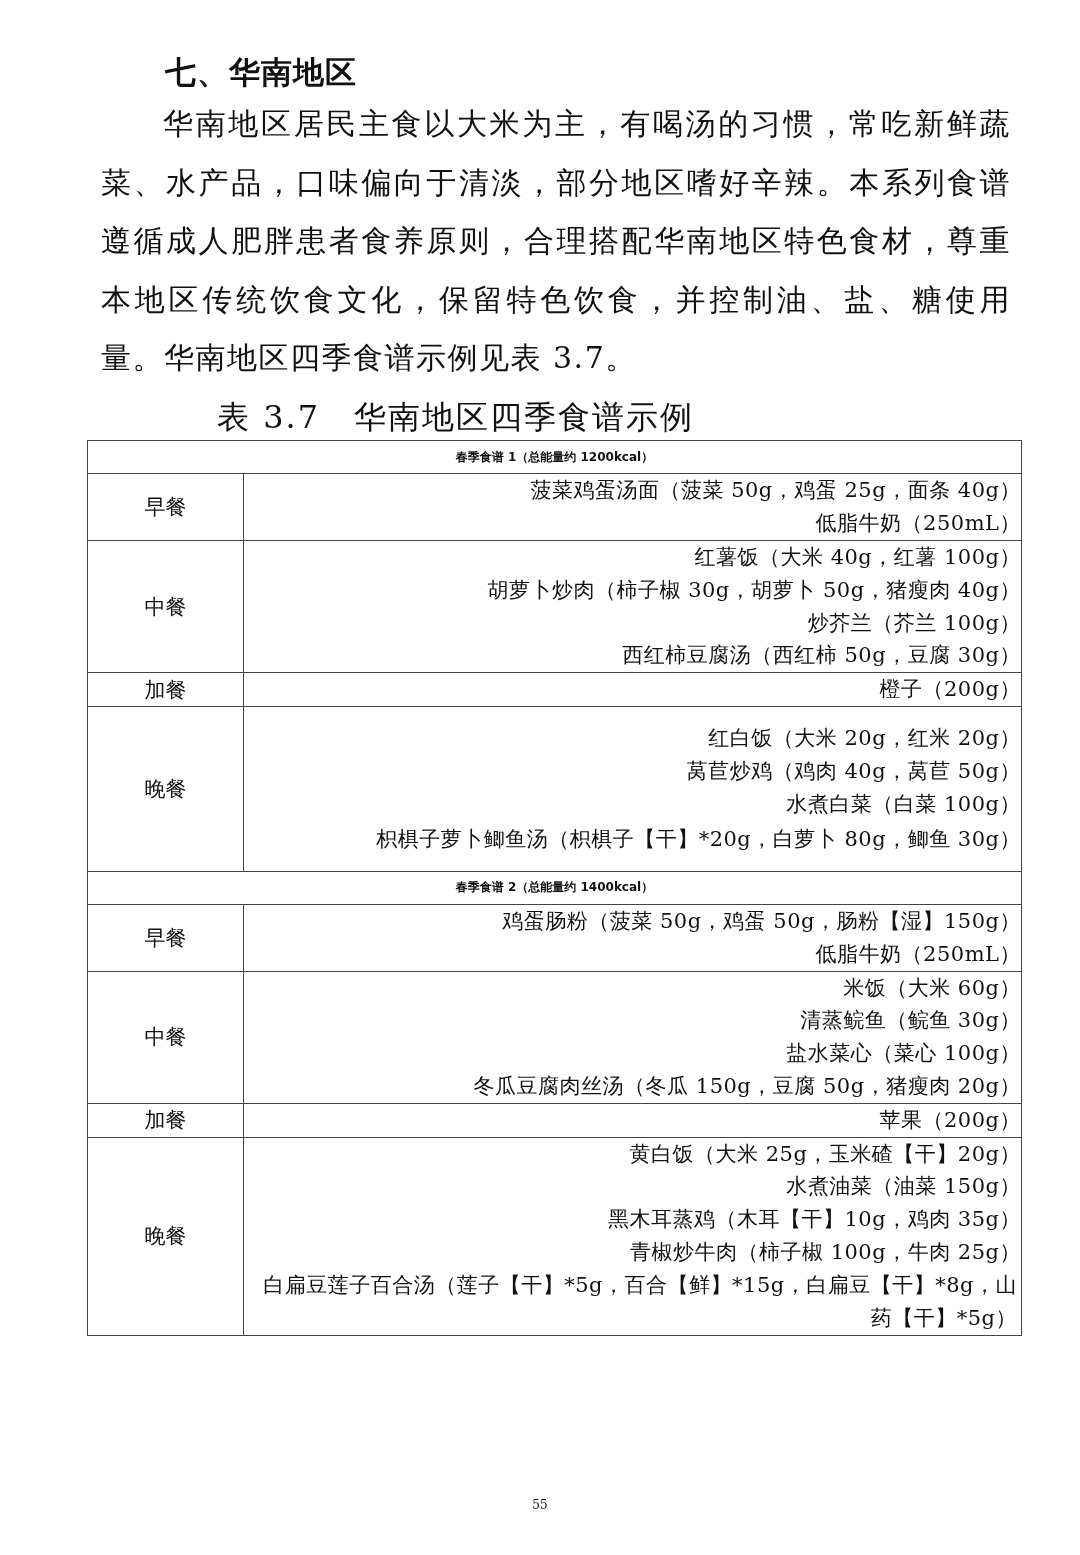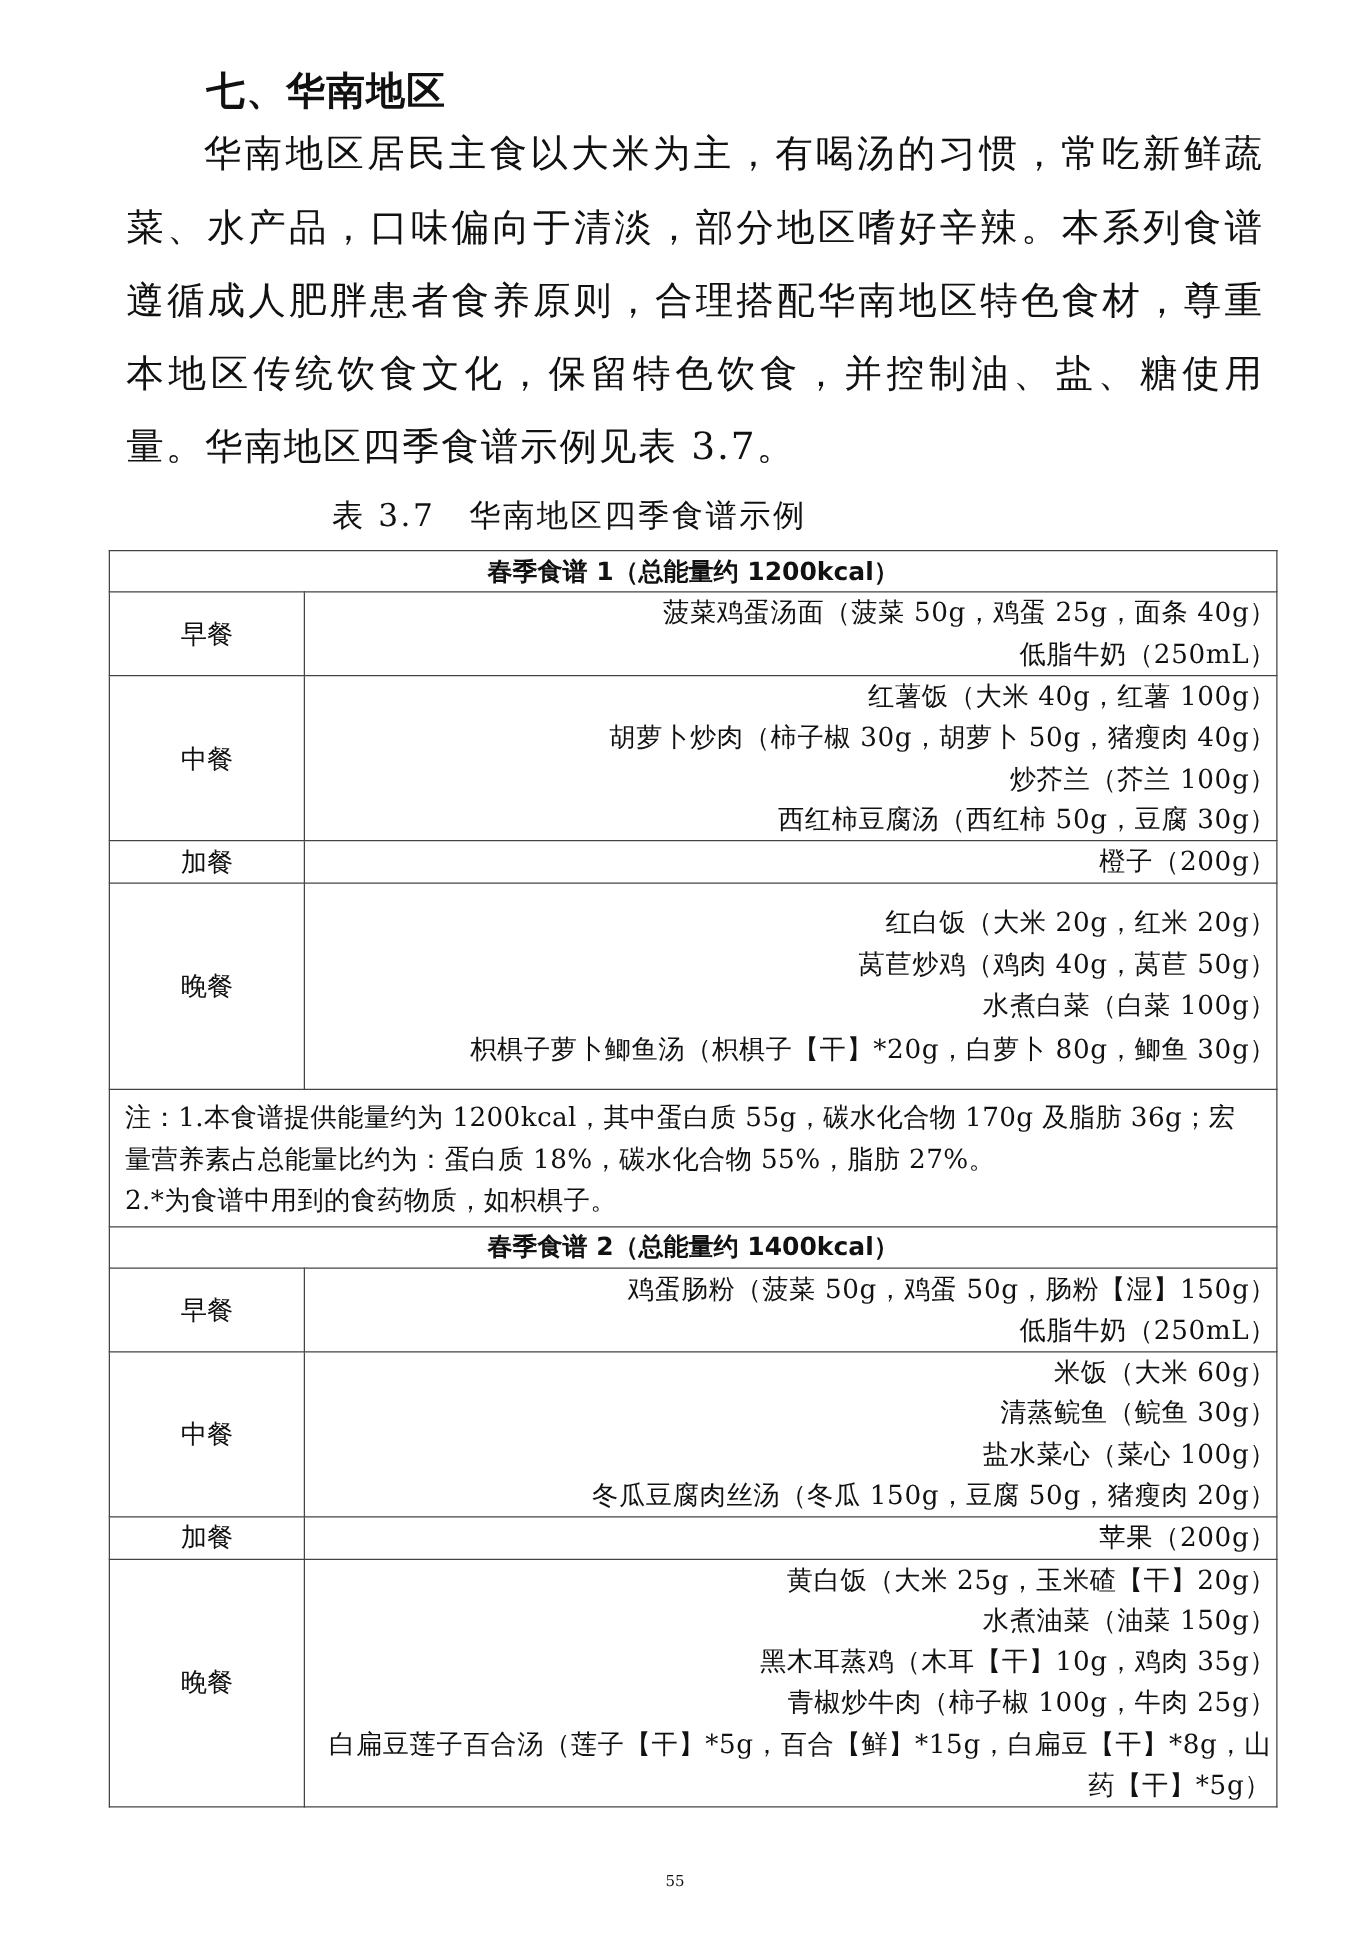--- a/index.html
+++ b/index.html
@@ -13,32 +13,32 @@
       font-family: "DejaVu Sans", "Liberation Sans", sans-serif;
       font-weight: bold; font-size: 31px; letter-spacing: 1px;
     }
     .para {
       position: absolute; left: 101px; top: 95px; width: 910px;
       font-size: 30px; line-height: 58.5px; letter-spacing: 1.5px;
       text-align: justify; text-indent: 62px;
     }
     .table-caption {
       position: absolute; left: 0; width: 911px; top: 396px;
-      text-align: center; font-size: 25px; letter-spacing: 2px;
+      text-align: center; font-size: 32px; letter-spacing: 2px;
     }
     table.menu {
       position: absolute; left: 87px; top: 440px; width: 935px;
       border-collapse: collapse; font-size: 21px;
     }
     table.menu td {
       border: 1.5px solid #444; padding: 0; vertical-align: middle;
     }
     td.plan-title {
       text-align: center; font-weight: bold; height: 32px;
-      font-family: "DejaVu Sans", "Liberation Sans", sans-serif; font-size: 20px;
+      font-family: "DejaVu Sans", "Liberation Sans", sans-serif; font-size: 12px;
     }
     td.meal { width: 155px; text-align: center; }
     td.items { padding-left: 12px !important; text-align: right; }
     .item-line { line-height: 32.8px; letter-spacing: 0.5px; white-space: nowrap; }
     .item-line.gap { margin-top: 2px; }
     .item-line.wrap { white-space: normal; padding-right: 4px; }
     td.note { padding: 6px 12px 4px 12px !important; line-height: 33px; letter-spacing: 0.3px; }
     .page-number {
       position: absolute; left: 0; width: 1080px; top: 1498px;
       text-align: center; font-size: 12px;
@@ -81,26 +81,20 @@
     </tr>
     <tr style="height:165px">
       <td class="meal">晚餐</td>
       <td class="items">
         <div class="item-line">红白饭（大米 20g，红米 20g）</div>
         <div class="item-line">莴苣炒鸡（鸡肉 40g，莴苣 50g）</div>
         <div class="item-line">水煮白菜（白菜 100g）</div>
         <div class="item-line gap">枳椇子萝卜鲫鱼汤（枳椇子【干】*20g，白萝卜 80g，鲫鱼 30g）</div>
       </td>
     </tr>
-    <tr>
-      <td colspan="2" class="note">
-        <div>注：1.本食谱提供能量约为 1200kcal，其中蛋白质 55g，碳水化合物 170g 及脂肪 36g；宏量营养素占总能量比约为：蛋白质 18%，碳水化合物 55%，脂肪 27%。</div>
-        <div>2.*为食谱中用到的食药物质，如枳椇子。</div>
-      </td>
-    </tr>
 
     <tr>
       <td colspan="2" class="plan-title">春季食谱 2（总能量约 1400kcal）</td>
     </tr>
     <tr style="height:66px">
       <td class="meal">早餐</td>
       <td class="items">
         <div class="item-line">鸡蛋肠粉（菠菜 50g，鸡蛋 50g，肠粉【湿】150g）</div>
         <div class="item-line">低脂牛奶（250mL）</div>
       </td>

